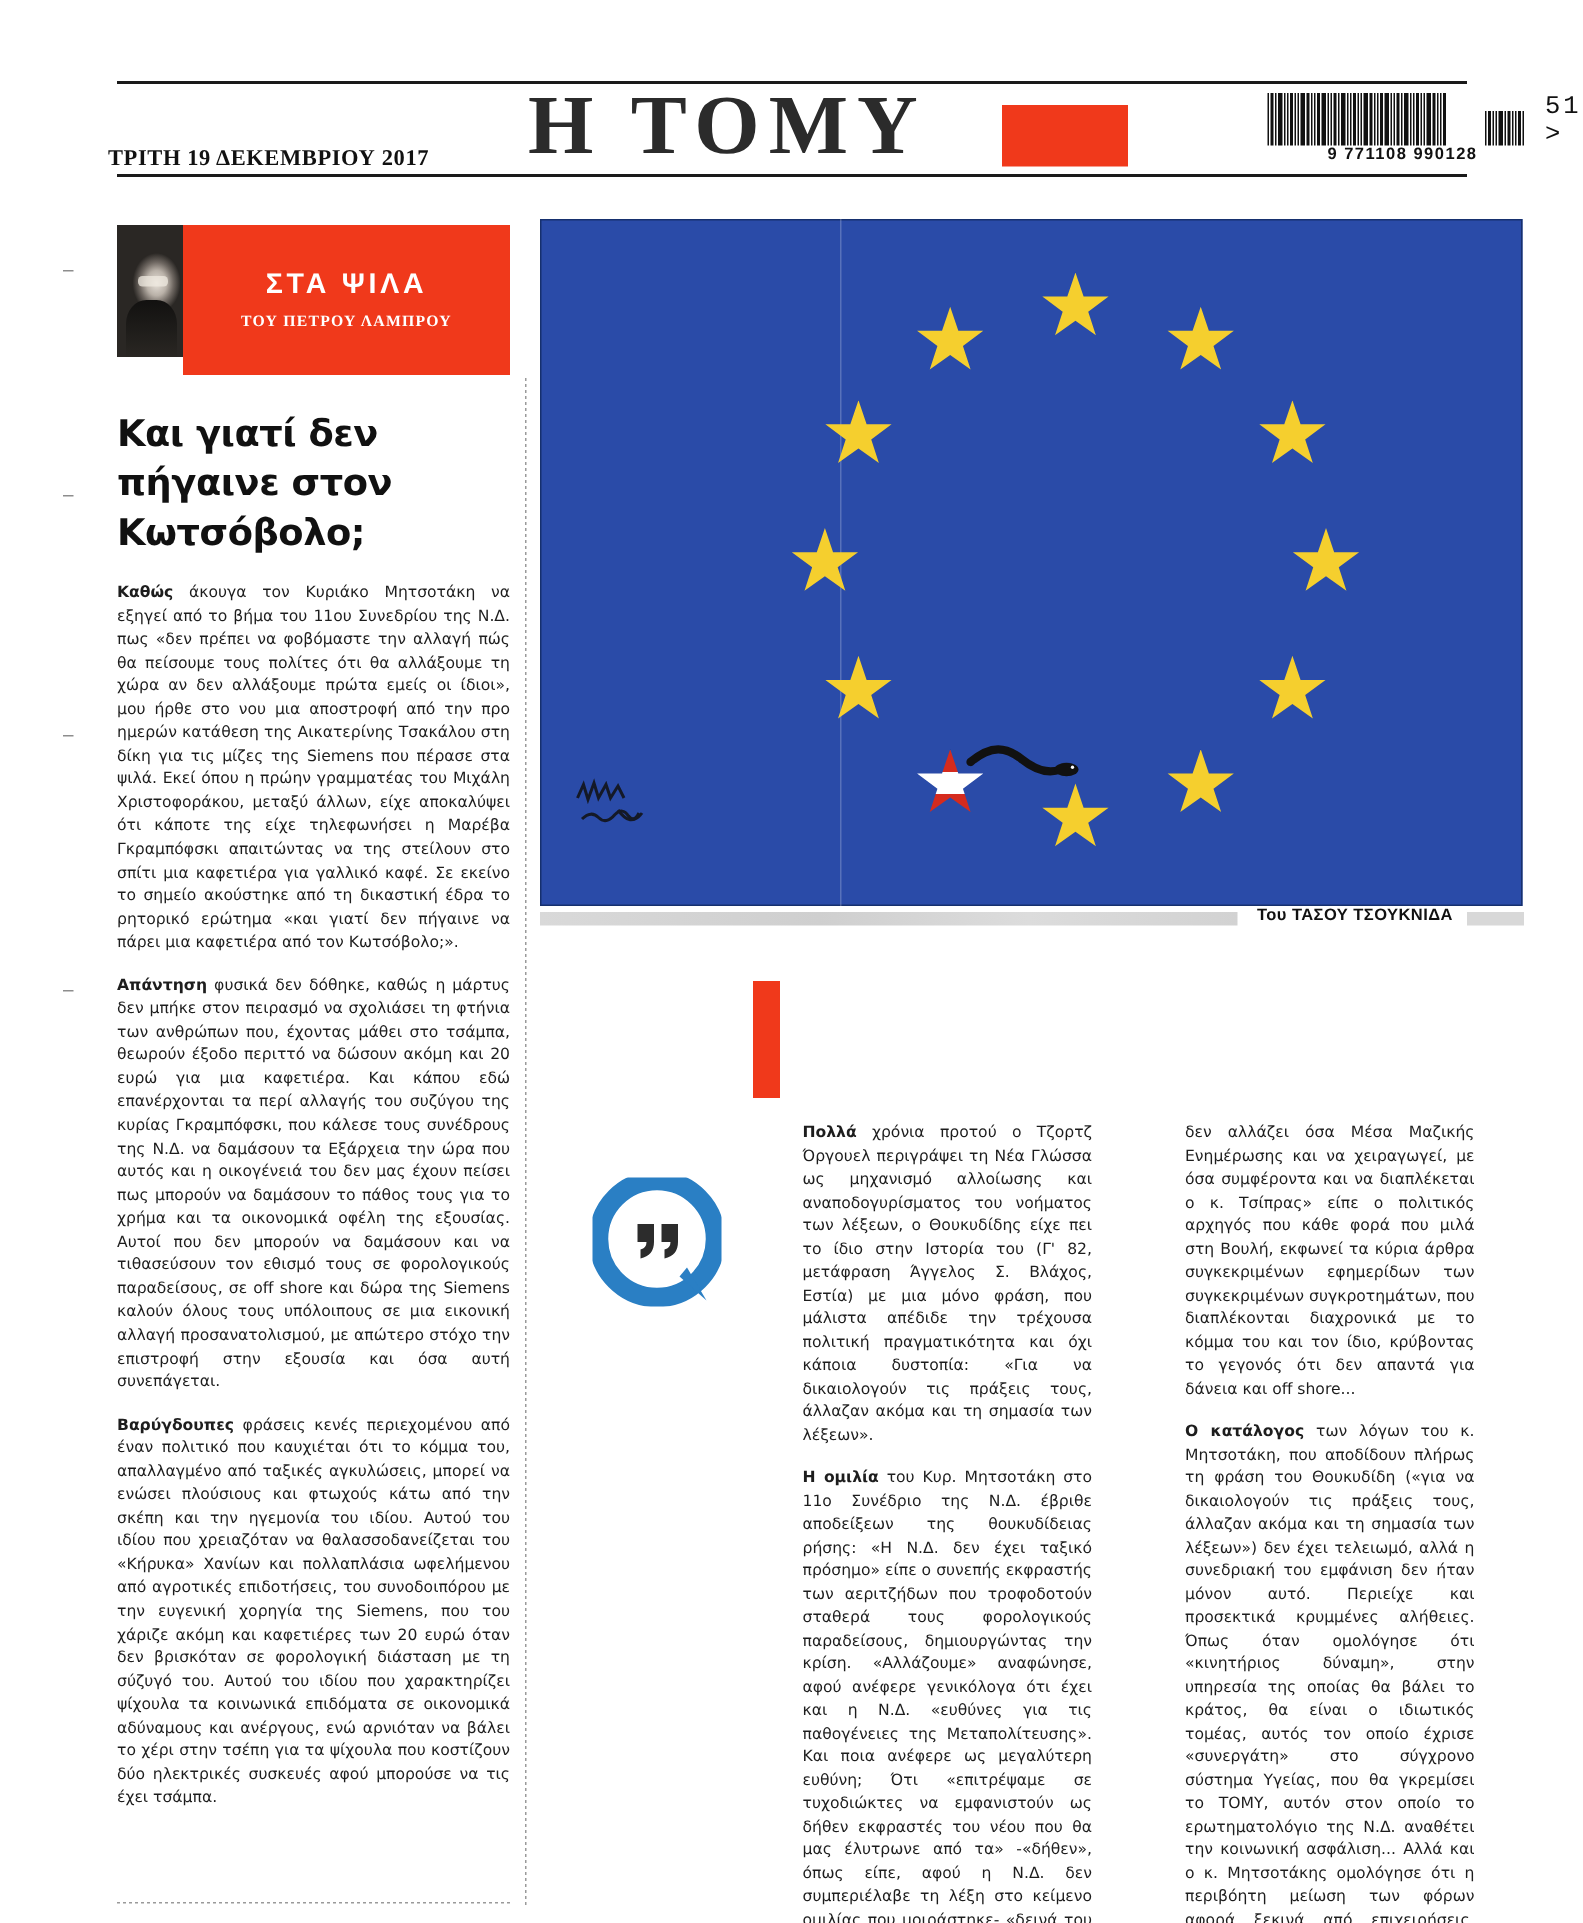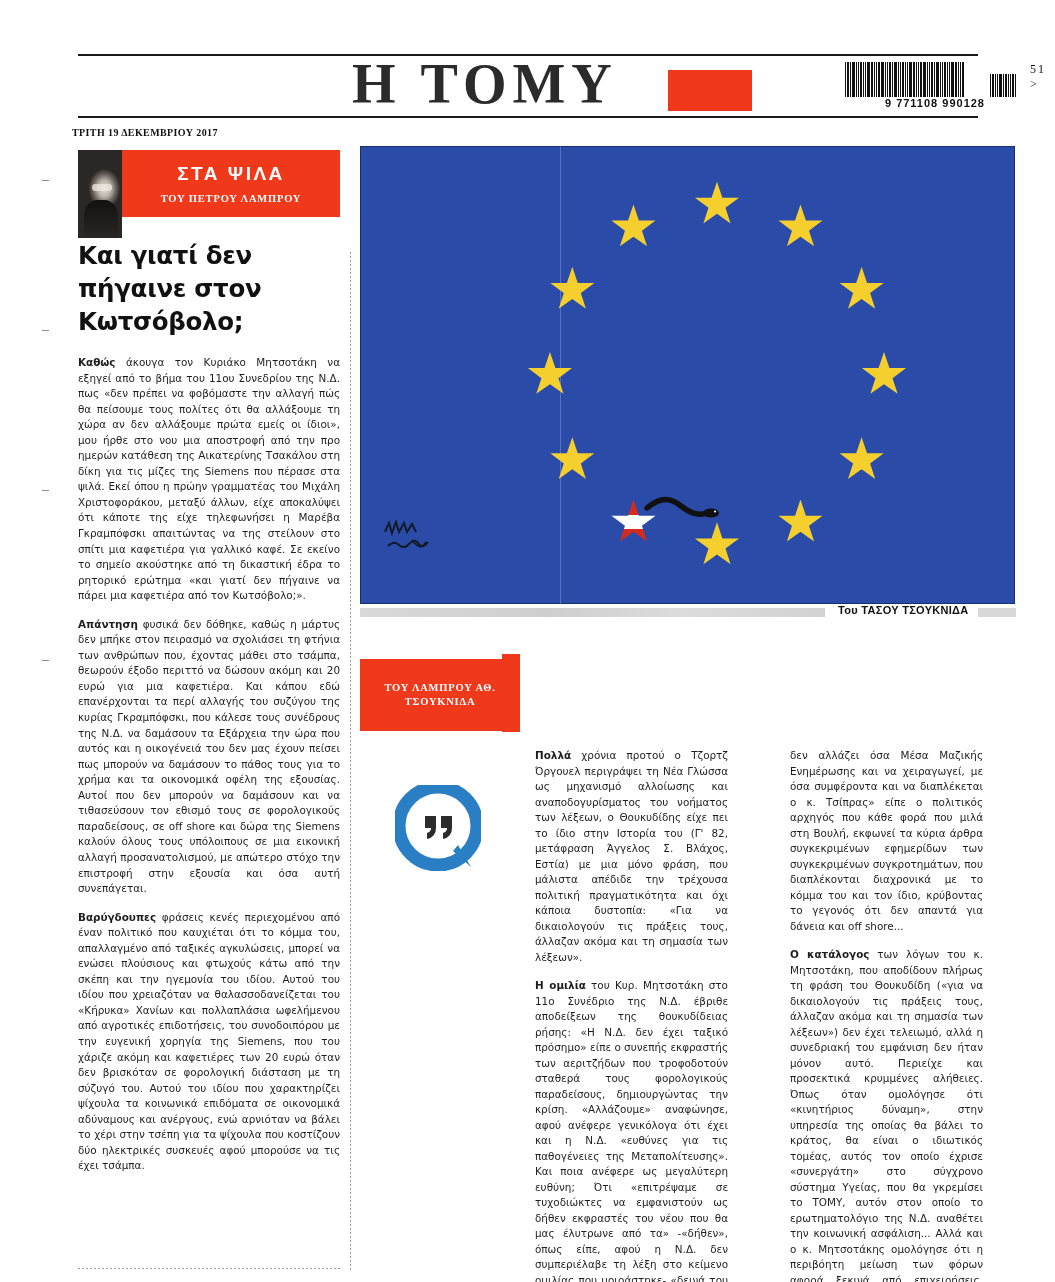--- a/index.html
+++ b/index.html
@@ -20,23 +20,22 @@
   }
   .mast-rule-top{
     position:absolute;left:78px;top:54px;width:900px;height:2px;background:#1a1a1a;
   }
   .mast-rule-bottom{
     position:absolute;left:78px;top:116px;width:900px;height:2px;background:#1a1a1a;
   }
   .mast-date{
     position:absolute;left:72px;top:98px;
     font-family:"Liberation Serif", serif;
-    font-weight:bold;font-size:10px;letter-spacing:.4px;color:#111;
+    font-weight:bold;font-size:15px;letter-spacing:.4px;color:#111;
     white-space:nowrap;
-    margin-top:29px;
   }
   .mast-logo{
     position:absolute;left:352px;top:55px;
     font-family:"Liberation Serif", serif;
     font-weight:bold;font-size:56px;line-height:58px;
     letter-spacing:6px;color:#2b2b2b;
   }
   .mast-redblock{
     position:absolute;left:668px;top:70px;width:84px;height:41px;background:#f0391b;
   }
@@ -46,26 +45,26 @@
   .bc-main i{display:block;height:35px;background:#111;margin-right:1px;}
   .bc-num{
     position:absolute;left:0;top:35px;width:140px;
     font-family:"Liberation Sans", sans-serif;font-size:11px;font-weight:bold;color:#111;
     letter-spacing:1px;white-space:nowrap;text-align:right;
   }
   .bc-addon{position:absolute;left:145px;top:12px;height:23px;display:flex;align-items:flex-end;}
   .bc-addon i{display:block;height:23px;background:#111;margin-right:1px;}
   .bc-addon-num{
     position:absolute;left:145px;top:0px;
-    font-family:Liberation Serif, serif;font-size:12px;color:#111;letter-spacing:2px;padding-left:40px;
+    font-family:Liberation Mono, monospace;font-size:17px;color:#111;letter-spacing:2px;padding-left:40px;
   }
 
   
   .left-col{position:absolute;left:78px;top:150px;width:262px;}
-  .kicker{display:flex;height:67px;}
+  .kicker{display:flex;height:100px;}
   .kicker-photo{
     width:44px;height:88px;flex:0 0 44px;
     background:
       radial-gradient(ellipse 16px 20px at 60% 44%, #e8e2da 0%, #b9b1a8 42%, #6e6761 70%, #2a2724 100%),
       linear-gradient(160deg,#3a3632 0%,#1d1b19 100%);
     position:relative;overflow:hidden;
   }
   .kicker-photo::after{
     content:"";position:absolute;left:6px;top:50px;width:34px;height:40px;
     background:linear-gradient(180deg,#121110 0%,#2b2824 100%);
@@ -313,23 +312,20 @@
         <div class="star" style="left: 189.327px; top: 291.183px;"></div>
         <div class="star" style="left: 166.95px; top: 206px;"></div>
         <div class="star" style="left: 189.327px; top: 120.817px;"></div>
         <div class="star" style="left: 250.462px; top: 58.4591px;"></div>
       </div>
   </div>
   <div class="cartoon-caption-bar"></div>
   <div class="cartoon-caption">Του ΤΑΣΟΥ ΤΣΟΥΚΝΙΔΑ</div>
   <div class="cartoon-caption-bar2"></div>
 
-  <div class="byline-box">
-    <span>ΤΟΥ ΛΑΜΠΡΟΥ ΑΘ. ΤΣΟΥΚΝΙΔΑ</span>
-  </div>
   <div class="art-redbar"></div>
   <div class="art-title">
   </div>
 
   <div class="quote-col">
     <div class="quote-icon">
       <svg viewBox="0 0 86 86" width="86" height="86">
         <path d="M43 2 a41 41 0 1 1 -0.1 0 Z M43 2 a41 41 0 1 0 0.1 0" fill="none"></path>
         <circle cx="43" cy="41" r="39" fill="none" stroke="#2a7fc4" stroke-width="13"></circle>
         <path d="M58 66 L76 82 L63 60 Z" fill="#2a7fc4"></path>

